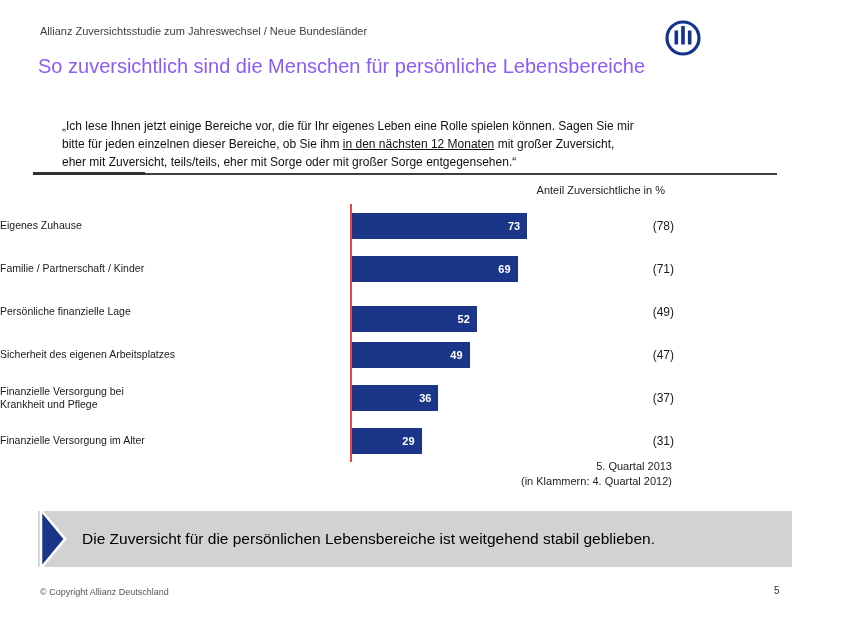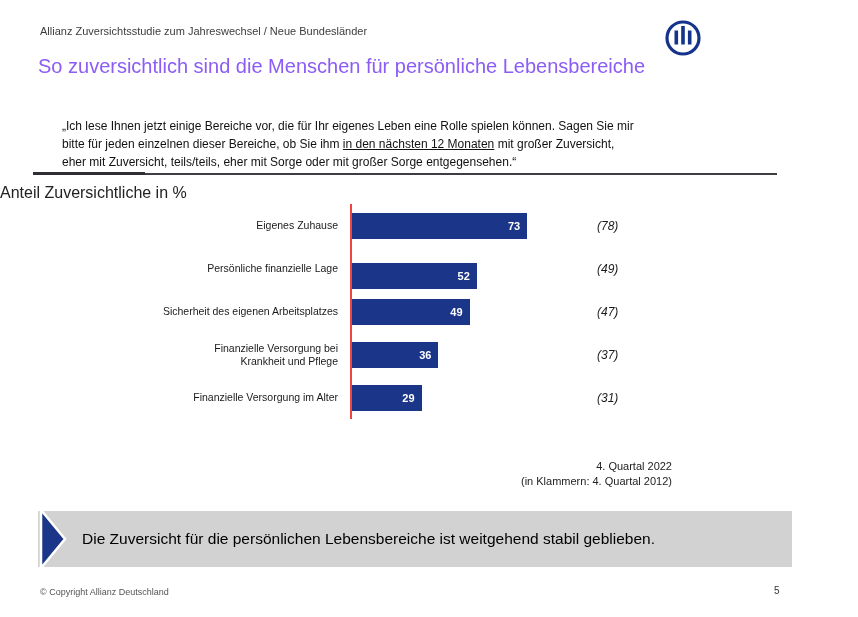--- a/index.html
+++ b/index.html
@@ -13,34 +13,34 @@
   .logo-text{font-size:28px;font-weight:bold;color:#16338c;letter-spacing:-1px;line-height:1;}
   .logo-icon{margin-left:7px;width:40px;height:40px;}
   .title{position:absolute;left:38px;top:55px;font-size:20px;color:#8b5cf6;white-space:nowrap;}
   
   .quote{position:absolute;left:62px;top:117px;width:720px;font-size:12px;line-height:18px;color:#111;}
   .quote .u{text-decoration:underline;}
   
   .divider{position:absolute;left:33px;top:173px;width:744px;height:2px;background:#3d3d42;}
   .divider-thick{position:absolute;left:33px;top:172px;width:112px;height:3px;background:#2e2e33;}
   
-  .chart-title{position:absolute;left:0;top:184px;width:665px;font-size:16px;color:#222;}
+  .chart-title{position:absolute;left:0;top:184px;width:665px;text-align:right;font-size:11px;color:#222;}
   .chart-rows{position:absolute;left:0;top:204px;width:680px;}
   .chart-row{display:flex;align-items:center;height:43px;}
   .row-label{
-    width:350px;box-sizing:border-box;padding-right:12px;text-align:right;
+    width:350px;box-sizing:border-box;padding-right:12px;text-align:left;
     font-size:10.5px;line-height:13px;color:#1a1a1a;white-space:pre-line;
   }
   .row-barzone{width:245px;height:43px;border-left:2px solid #ef4444;display:flex;align-items:center;}
   .row-bar{
     height:26px;background:#1b3588;color:#ffffff;font-size:11px;font-weight:bold;
     display:flex;align-items:center;justify-content:flex-end;
     padding-right:7px;box-sizing:border-box;
   }
-  .row-paren{width:77px;text-align:left;font-size:12px;color:#1a1a1a;font-style:italic;}
+  .row-paren{width:77px;text-align:right;font-size:12px;color:#1a1a1a;}
   .footnote{position:absolute;left:0;top:459px;width:672px;text-align:right;font-size:11px;line-height:15px;color:#222;}
   
   .callout{
     position:absolute;left:38px;top:511px;width:782px;height:56px;background:#d2d2d2;
     display:flex;align-items:center;
   }
   .callout-arrow{position:absolute;left:1px;top:-3px;width:28px;height:62px;}
   .callout-text{padding-left:44px;font-size:15.5px;color:#000000;}
   
   .footer-copy{position:absolute;left:40px;top:587px;font-size:9px;color:#555;}
@@ -77,20 +77,27 @@
 
   <div class="chart-rows">
       <div class="chart-row">
         <div class="row-label">Eigenes Zuhause</div>
         <div class="row-barzone">
           <div class="row-bar" style="width: 175.2px; background: rgb(27, 53, 136);">73</div>
         </div>
         <div class="row-paren">(78)</div>
       </div>
       <div class="chart-row">
+        <div class="row-label">Familie / Partnerschaft / Kinder</div>
+        <div class="row-barzone">
+          <div class="row-bar" style="width: 165.6px; background: rgb(27, 53, 136);">69</div>
+        </div>
+        <div class="row-paren">(71)</div>
+      </div>
+      <div class="chart-row">
         <div class="row-label">Persönliche finanzielle Lage</div>
         <div class="row-barzone">
           <div class="row-bar" style="width: 124.8px; background: rgb(27, 53, 136); margin-top: 14px;">52</div>
         </div>
         <div class="row-paren">(49)</div>
       </div>
       <div class="chart-row">
         <div class="row-label">Sicherheit des eigenen Arbeitsplatzes</div>
         <div class="row-barzone">
           <div class="row-bar" style="width: 117.6px; background: rgb(27, 53, 136);">49</div>
@@ -108,21 +115,21 @@
       <div class="chart-row">
         <div class="row-label">Finanzielle Versorgung im Alter</div>
         <div class="row-barzone">
           <div class="row-bar" style="width: 69.6px; background: rgb(27, 53, 136);">29</div>
         </div>
         <div class="row-paren">(31)</div>
       </div>
     </div>
 
   <div class="footnote">
-    <div>4. Quartal 2022</div>
+    <div>5. Quartal 2013</div>
     <div>(in Klammern: 4. Quartal 2012)</div>
   </div>
 
   <div class="callout">
     <svg class="callout-arrow" viewBox="0 0 28 62">
       <polygon points="2,2 2,60 26,31" fill="#1b3588" stroke="#ffffff" stroke-width="2.5"></polygon>
     </svg>
     <div class="callout-text">Die Zuversicht für die persönlichen Lebensbereiche ist weitgehend stabil geblieben.</div>
   </div>
 

